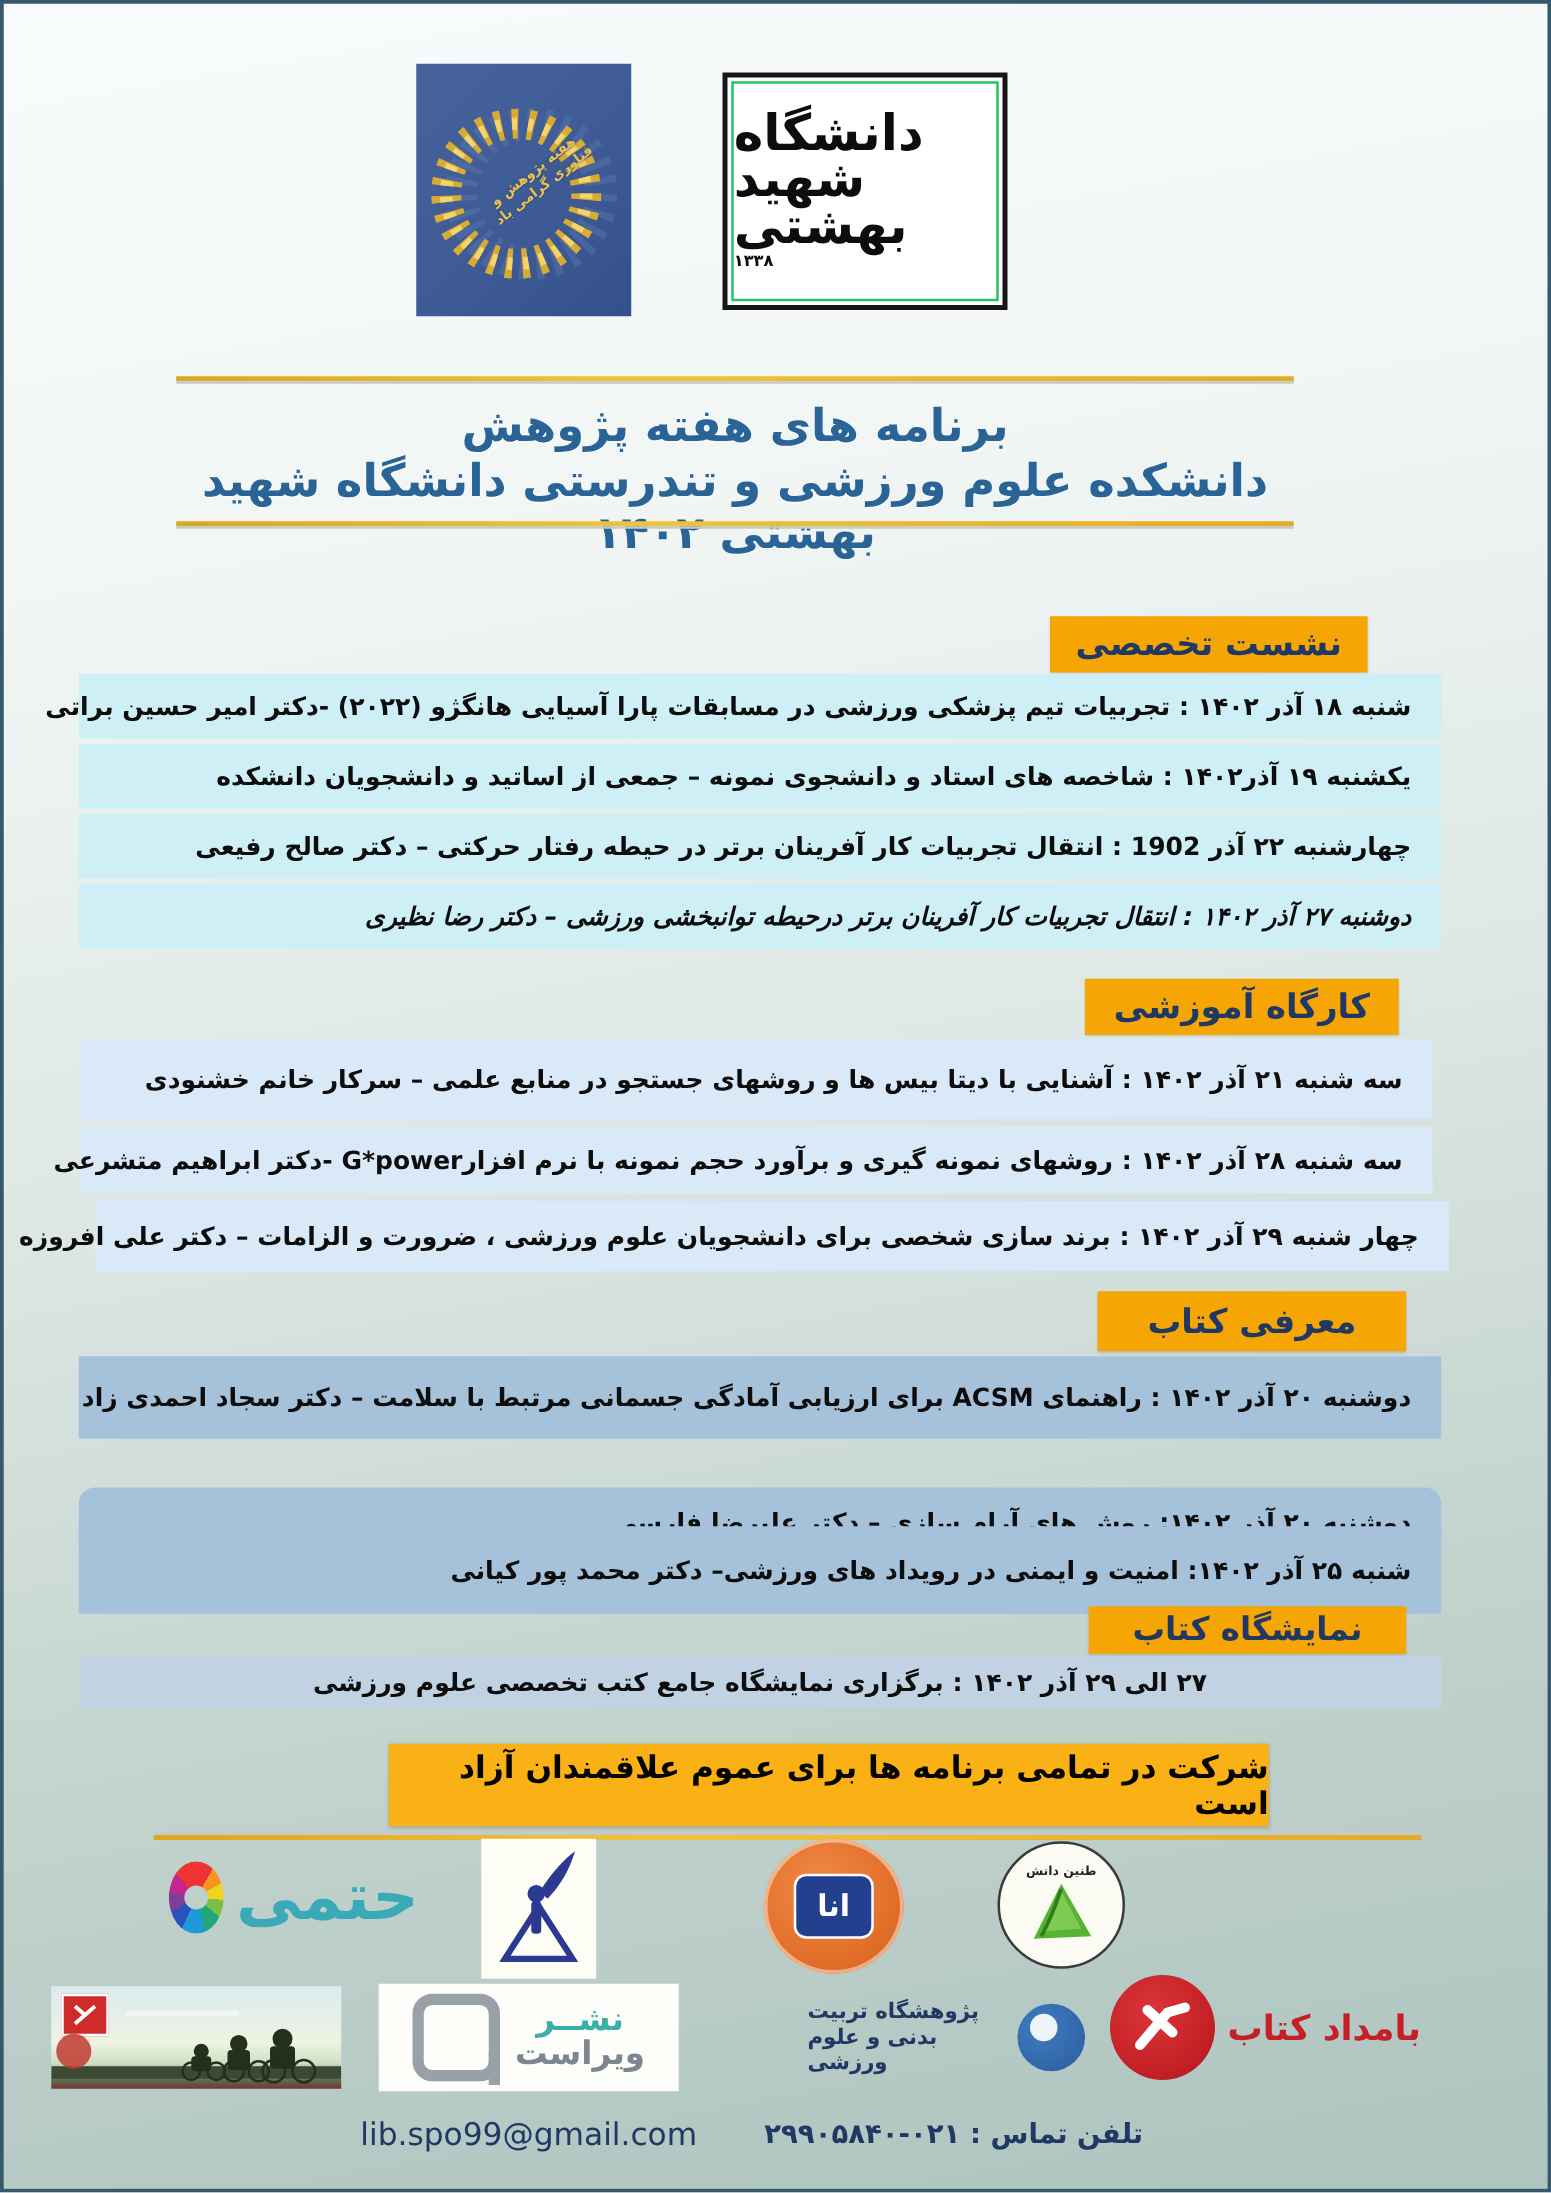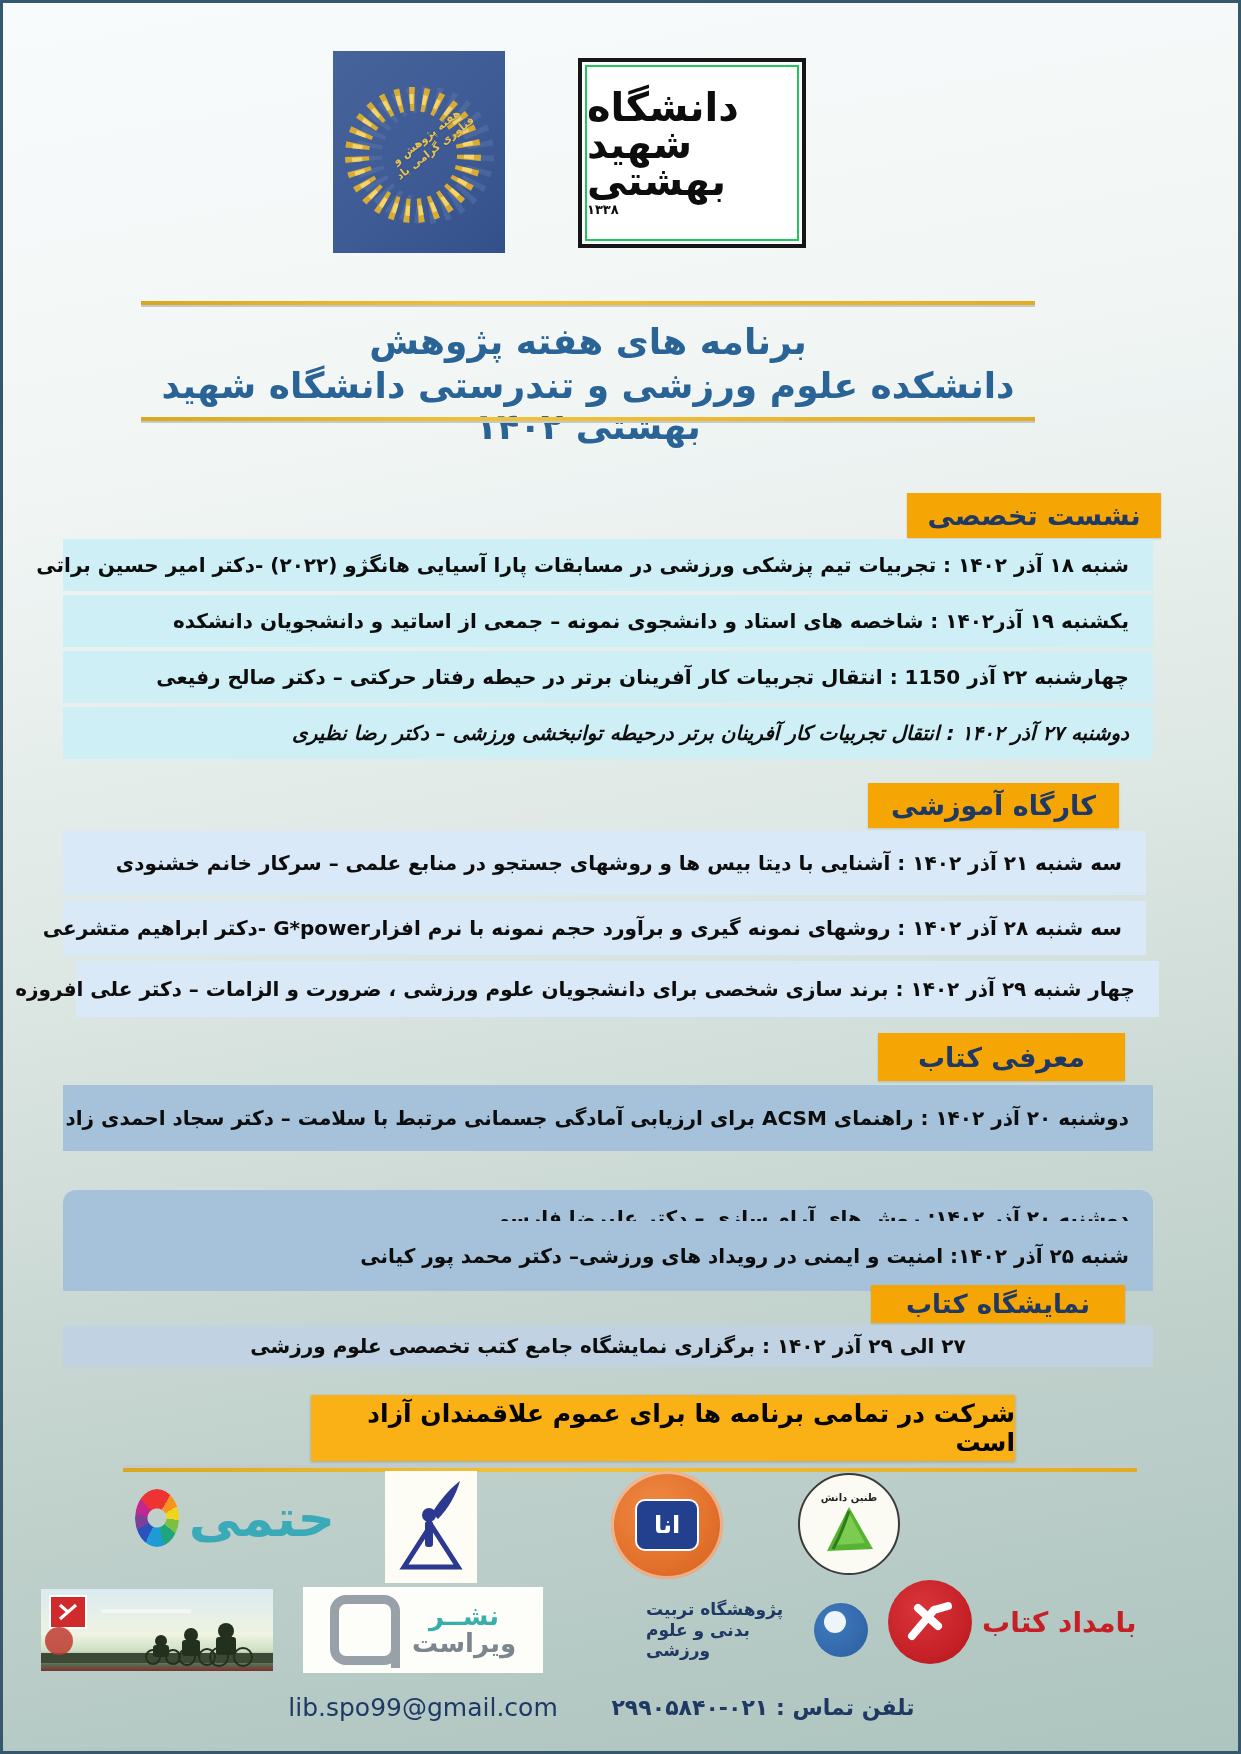--- a/index.html
+++ b/index.html
@@ -96,24 +96,24 @@
   </div>
 
   <div class="abs title title-1">برنامه های هفته پژوهش</div>
   <div class="abs title title-2">دانشکده علوم ورزشی و تندرستی دانشگاه شهید بهشتی  ۱۴۰۲</div>
 
   <div class="abs line-wrap" style="top:414px;">
     <div class="gold"></div>
     <div class="gray"></div>
   </div>
 
-  <div class="abs sec-header" style="left:904px;top:490px;width:254px;height:45px;">نشست تخصصی</div>
+  <div class="abs sec-header" style="left:837px;top:490px;width:254px;height:45px;">نشست تخصصی</div>
   <div class="abs strip bg-cyan" style="top:536px;height:52px;">شنبه ۱۸ آذر ۱۴۰۲ : تجربیات تیم پزشکی ورزشی در مسابقات پارا آسیایی هانگژو (۲۰۲۲) -دکتر امیر حسین براتی</div>
   <div class="abs strip bg-cyan" style="top:592px;height:52px;">یکشنبه ۱۹ آذر۱۴۰۲ : شاخصه های استاد و دانشجوی نمونه – جمعی از اساتید  و دانشجویان دانشکده</div>
-  <div class="abs strip bg-cyan" style="top:648px;height:52px;">چهارشنبه ۲۲ آذر 1150 :  انتقال تجربیات کار آفرینان برتر در حیطه رفتار حرکتی – دکتر صالح رفیعی</div>
+  <div class="abs strip bg-cyan" style="top:648px;height:52px;">چهارشنبه ۲۲ آذر 1902 :  انتقال تجربیات کار آفرینان برتر در حیطه رفتار حرکتی – دکتر صالح رفیعی</div>
   <div class="abs strip bg-cyan" style="top:704px;height:52px;font-style:italic;">دوشنبه ۲۷ آذر ۱۴۰۲ : انتقال تجربیات کار آفرینان برتر درحیطه توانبخشی ورزشی – دکتر رضا نظیری</div>
 
   <div class="abs sec-header" style="left:865px;top:780px;width:251px;height:45px;">کارگاه آموزشی</div>
   <div class="abs strip bg-blue" style="top:828px;height:64px;width:1083px;">سه شنبه ۲۱ آذر ۱۴۰۲ : آشنایی با دیتا بیس ها و روشهای جستجو در منابع علمی – سرکار خانم خشنودی</div>
   <div class="abs strip bg-blue" style="top:898px;height:54px;width:1083px;">سه شنبه ۲۸ آذر ۱۴۰۲ : روشهای نمونه گیری و برآورد حجم نمونه با نرم افزارG*power -دکتر ابراهیم متشرعی</div>
   <div class="abs strip bg-blue" style="top:958px;height:56px;width:1083px;margin-left:13px;">چهار شنبه ۲۹ آذر ۱۴۰۲ :  برند سازی شخصی برای دانشجویان علوم ورزشی ، ضرورت و الزامات – دکتر علی افروزه</div>
 
   <div class="abs sec-header" style="left:875px;top:1030px;width:247px;height:48px;">معرفی  کتاب</div>
   <div class="abs strip bg-slate" style="top:1082px;height:66px;padding-left:12px;">دوشنبه ۲۰ آذر ۱۴۰۲ : راهنمای ACSM  برای ارزیابی آمادگی جسمانی مرتبط با سلامت – دکتر سجاد احمدی زاد</div>
   <div class="abs strip bg-slate" style="top:1187px;height:56px;border-radius:13px;">دوشنبه ۲۰ آذر ۱۴۰۲:  روش های آرام سازی – دکتر علیرضا فارسی</div>

